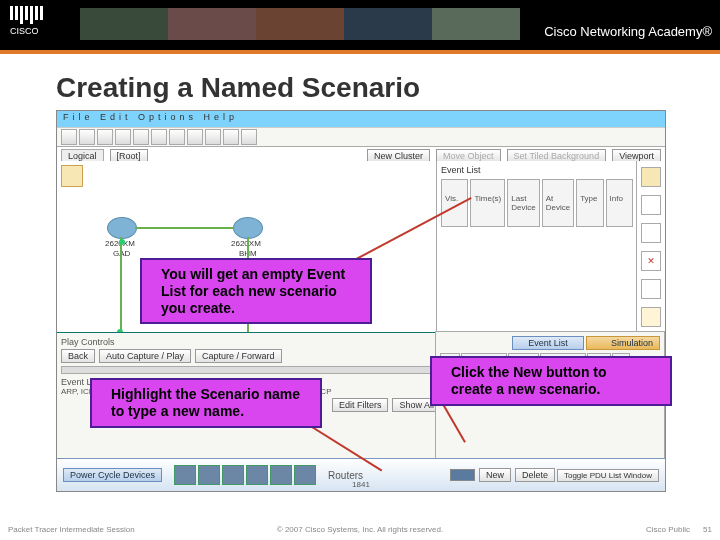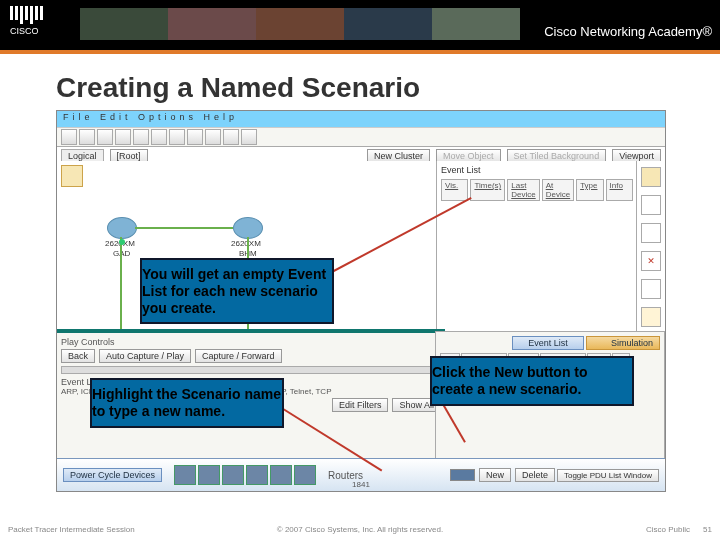--- a/index.html
+++ b/index.html
@@ -20,35 +20,35 @@
   .toolbar{height:18px;background:#f6f6f2;border-bottom:1px solid #aaa;display:flex;align-items:center;gap:2px;padding:0 4px;}
   .toolbar .ico{width:14px;height:14px;border:1px solid #aaa;background:linear-gradient(#fff,#ddd);}
   .tabbar{height:18px;background:#fff;border-bottom:1px solid #aaa;display:flex;align-items:center;padding:0 4px;gap:6px;}
   .tab{border:1px solid #aaa;padding:1px 6px;background:#eee;font-size:9px;color:#333;}
   .btn{border:1px solid #999;background:linear-gradient(#fff,#e3e3e3);padding:1px 6px;font-size:9px;color:#333;}
   .bluebtn{border:1px solid #6a8fbf;background:linear-gradient(#dfeaf7,#b7cfec);padding:1px 6px;font-size:9px;color:#234;}
   .workspace{position:absolute;left:0;top:50px;width:388px;height:258px;background:#fff;}
   .evpanel{position:absolute;right:28px;top:50px;width:192px;height:258px;background:#fff;border-left:1px solid #aaa;padding:4px;}
   .evpanel .hdr2{font-size:9px;color:#333;margin-bottom:4px;}
   .cols{display:flex;gap:2px;margin-bottom:4px;}
-  .cols .c{border:1px solid #aaa;background:#f4f4f4;padding:1px 3px;font-size:8px;flex:1;text-decoration:underline;}
+  .cols .c{border:1px solid #aaa;background:#f4f4f4;padding:14px 3px;font-size:8px;flex:1;}
   .side{position:absolute;right:0;top:50px;width:28px;height:258px;background:#fff;border-left:1px solid #aaa;display:flex;flex-direction:column;align-items:center;gap:8px;padding-top:6px;}
   .side .tool{width:18px;height:18px;border:1px solid #aaa;background:#fff;}
   .simpanel{position:absolute;right:0;bottom:32px;width:220px;height:118px;background:#f6f6f2;border:1px solid #aaa;padding:4px;}
-  .playpanel{position:absolute;left:0;right:220px;bottom:32px;height:118px;background:#f6f6f2;border-top:4px solid #0f766e;padding:4px;}
+  .playpanel{position:absolute;left:0;right:220px;bottom:32px;height:118px;background:#f6f6f2;border-top:1px solid #0f766e;padding:4px;}
   .devbar{position:absolute;left:0;right:0;bottom:0;height:32px;background:linear-gradient(#fff,#d6e4f2);border-top:1px solid #7a97bd;display:flex;align-items:center;padding:0 6px;gap:6px;}
   .devbar .dev{width:20px;height:18px;background:#6c86a6;border:1px solid #496;}
   
   .router{width:28px;height:20px;background:#7fb3d5;border-radius:50%;border:1px solid #5a8fb0;position:absolute;}
   .switch{width:34px;height:14px;background:#7fb3d5;border:1px solid #5a8fb0;position:absolute;}
   .lbl{position:absolute;font-size:8px;color:#333;}
   .wire{position:absolute;background:#6ab04c;}
   .dot{position:absolute;width:6px;height:6px;background:#2ecc71;border-radius:50%;}
   
-  .callout{position:absolute;background:#0369a1;border:2px solid #0f172a;padding:6px 0;font-size:14px;font-weight:bold;color:#000;line-height:1.2;z-index:5;}
+  .callout{position:absolute;background:#d946ef;border:2px solid #4c1d95;padding:6px 19px;font-size:14px;font-weight:bold;color:#000;line-height:1.2;z-index:5;}
   .arrow{position:absolute;background:#c0392b;height:2px;z-index:4;}
   
   .foot{position:absolute;left:0;right:0;bottom:0;height:22px;font-size:8px;color:#888;}
   .foot .l{position:absolute;left:8px;bottom:6px;}
   .foot .c{position:absolute;left:0;right:0;bottom:6px;text-align:center;}
   .foot .r{position:absolute;right:30px;bottom:6px;}
   .foot .pg{position:absolute;right:8px;bottom:6px;}
   .play .row{display:flex;gap:4px;margin:2px 0;}
 </style>
 </head>

